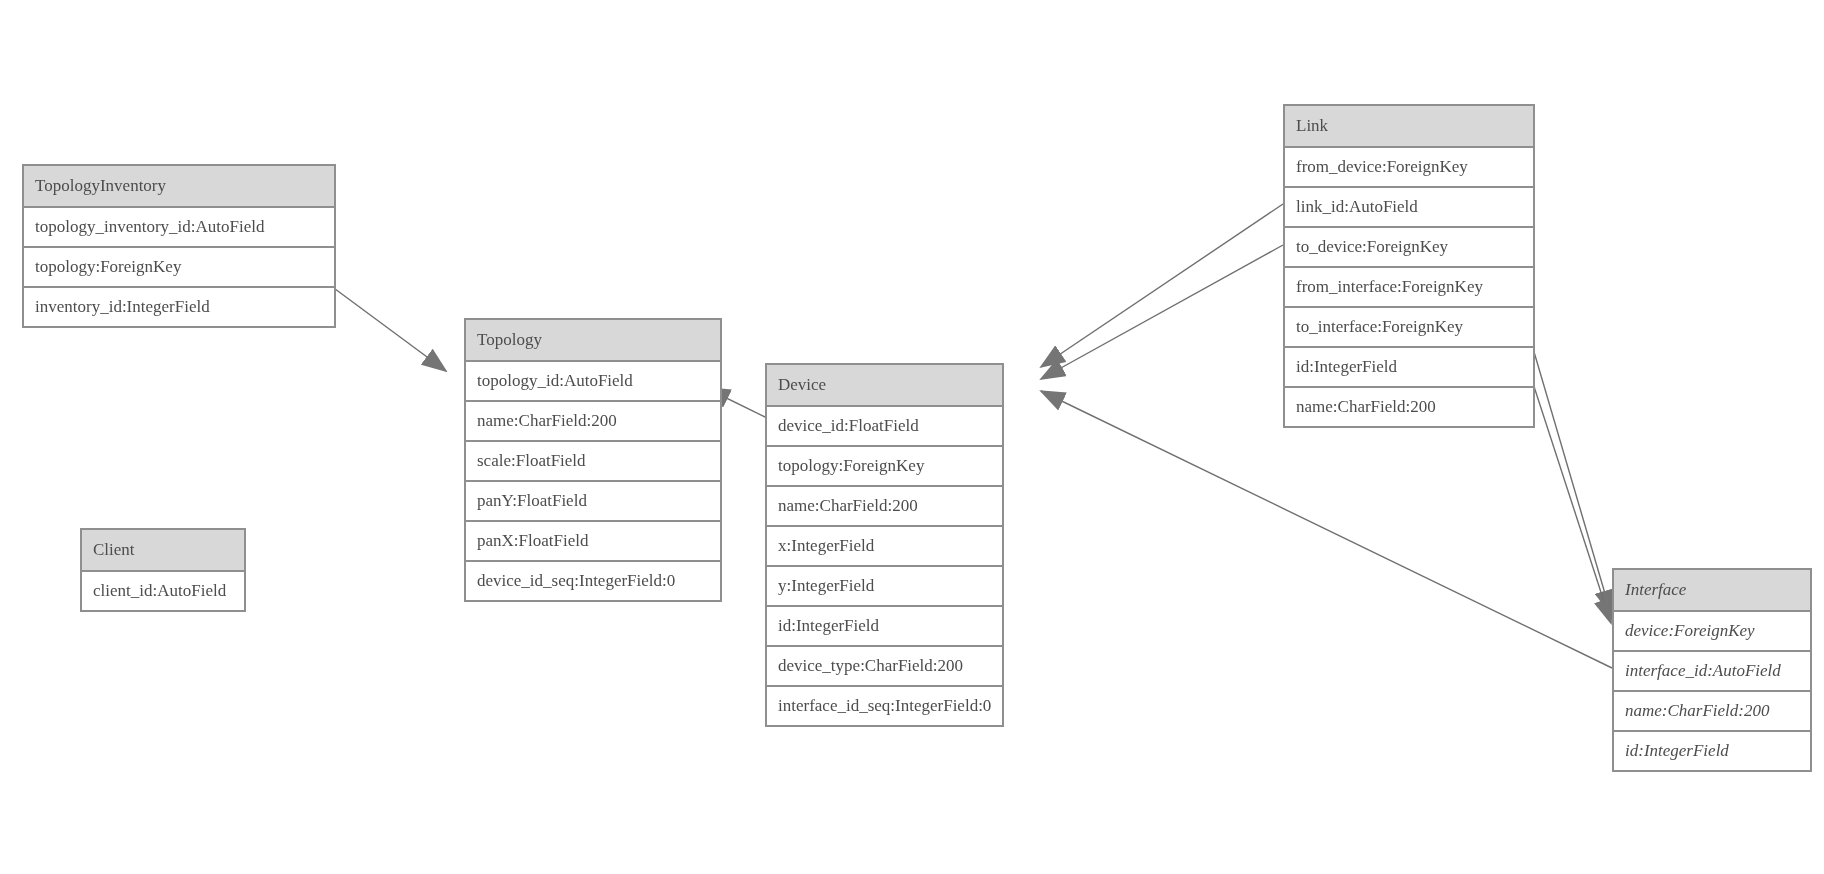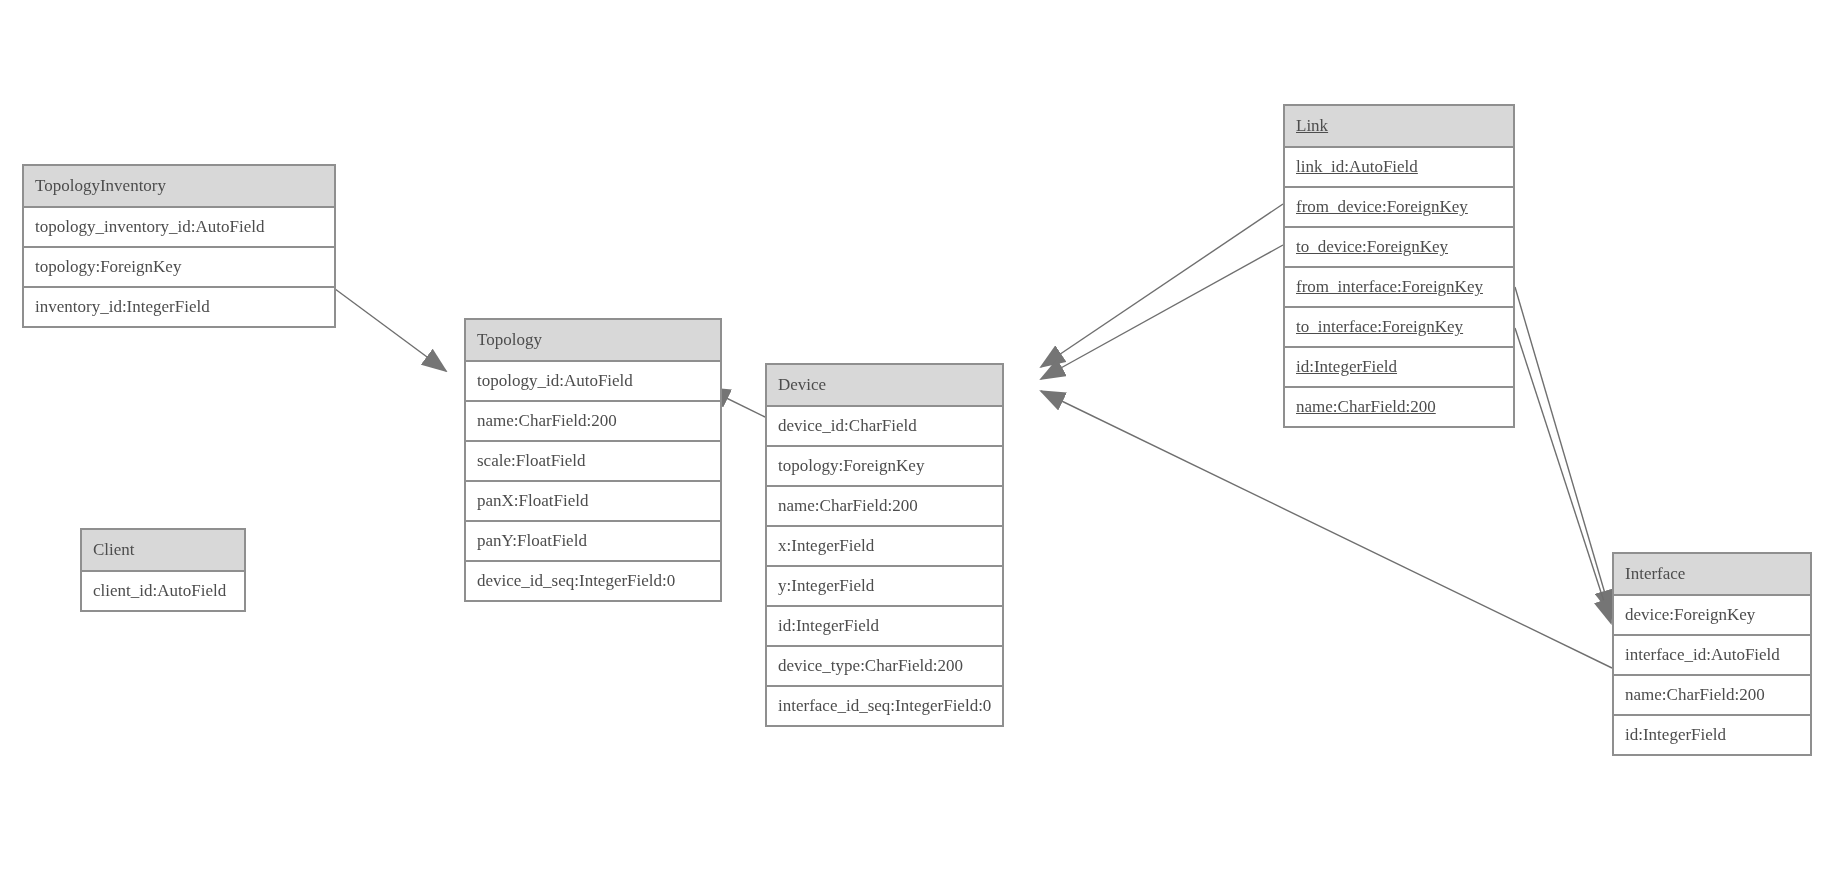--- a/index.html
+++ b/index.html
@@ -86,50 +86,50 @@
     <div class="entity-title">TopologyInventory</div>
   <div class="entity-row">topology_inventory_id:AutoField</div>
         <div class="entity-row">topology:ForeignKey</div>
         <div class="entity-row">inventory_id:IntegerField</div>
       </div>
       <div class="entity" style="left: 464px; top: 318px; width: 258px;">
     <div class="entity-title">Topology</div>
   <div class="entity-row">topology_id:AutoField</div>
         <div class="entity-row">name:CharField:200</div>
         <div class="entity-row">scale:FloatField</div>
+        <div class="entity-row">panY:FloatField</div>
         <div class="entity-row">panX:FloatField</div>
-        <div class="entity-row">panY:FloatField</div>
         <div class="entity-row">device_id_seq:IntegerField:0</div>
       </div>
       <div class="entity" style="left: 80px; top: 528px; width: 166px;">
     <div class="entity-title">Client</div>
   <div class="entity-row">client_id:AutoField</div>
       </div>
       <div class="entity" style="left: 765px; top: 316px; width: 239px; margin-top: 47px;">
     <div class="entity-title">Device</div>
-  <div class="entity-row">device_id:CharField</div>
+  <div class="entity-row">device_id:FloatField</div>
         <div class="entity-row">topology:ForeignKey</div>
         <div class="entity-row">name:CharField:200</div>
         <div class="entity-row">x:IntegerField</div>
         <div class="entity-row">y:IntegerField</div>
         <div class="entity-row">id:IntegerField</div>
         <div class="entity-row">device_type:CharField:200</div>
         <div class="entity-row">interface_id_seq:IntegerField:0</div>
       </div>
-      <div class="entity" style="left: 1283px; top: 104px; width: 232px; text-decoration: underline;">
+      <div class="entity" style="left: 1283px; top: 104px; width: 252px;">
     <div class="entity-title">Link</div>
-  <div class="entity-row">link_id:AutoField</div>
-        <div class="entity-row">from_device:ForeignKey</div>
+  <div class="entity-row">from_device:ForeignKey</div>
+        <div class="entity-row">link_id:AutoField</div>
         <div class="entity-row">to_device:ForeignKey</div>
         <div class="entity-row">from_interface:ForeignKey</div>
         <div class="entity-row">to_interface:ForeignKey</div>
         <div class="entity-row">id:IntegerField</div>
         <div class="entity-row">name:CharField:200</div>
       </div>
-      <div class="entity" style="left: 1612px; top: 552px; width: 200px;">
+      <div class="entity" style="left: 1612px; top: 568px; width: 200px; font-style: italic;">
     <div class="entity-title">Interface</div>
   <div class="entity-row">device:ForeignKey</div>
         <div class="entity-row">interface_id:AutoField</div>
         <div class="entity-row">name:CharField:200</div>
         <div class="entity-row">id:IntegerField</div>
       </div>
     </div>
 </div>
 
 </body></html>

